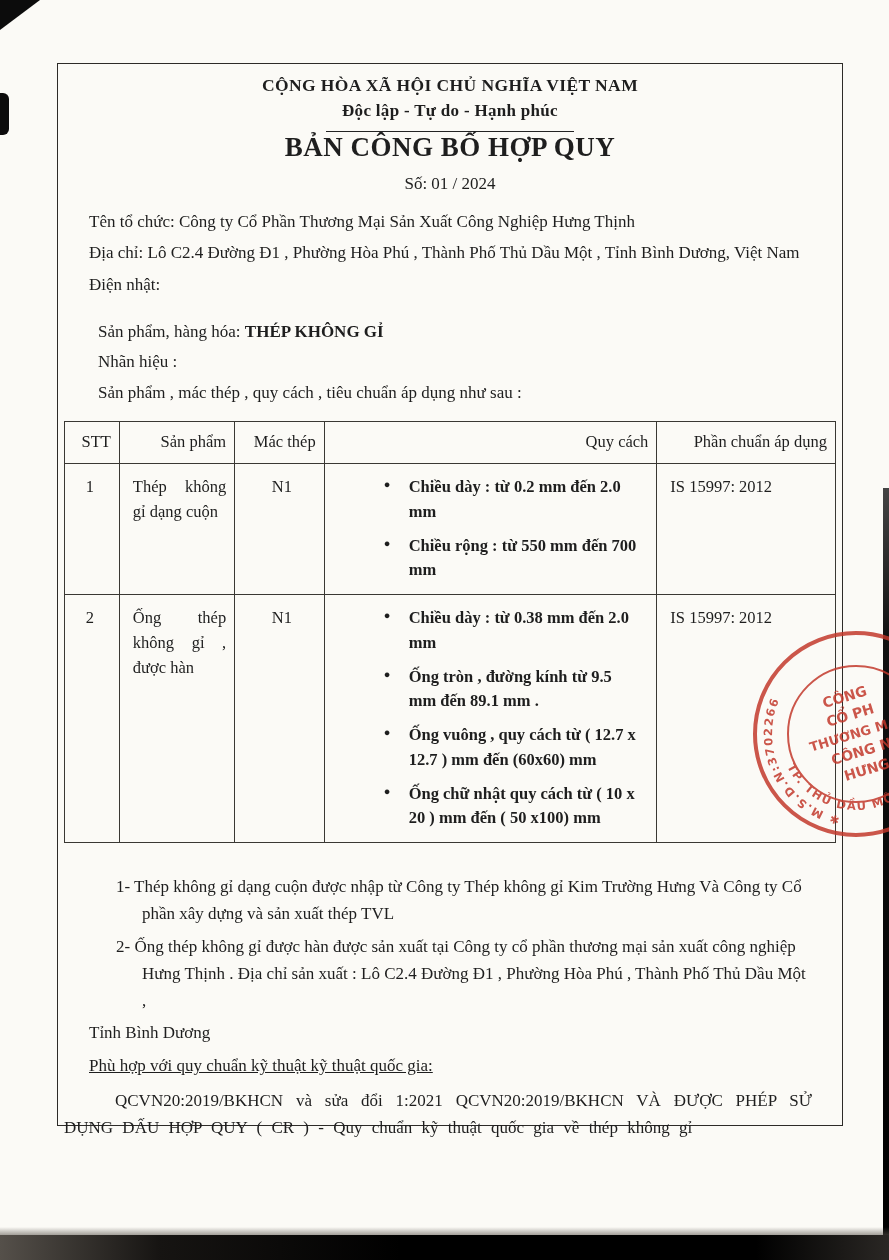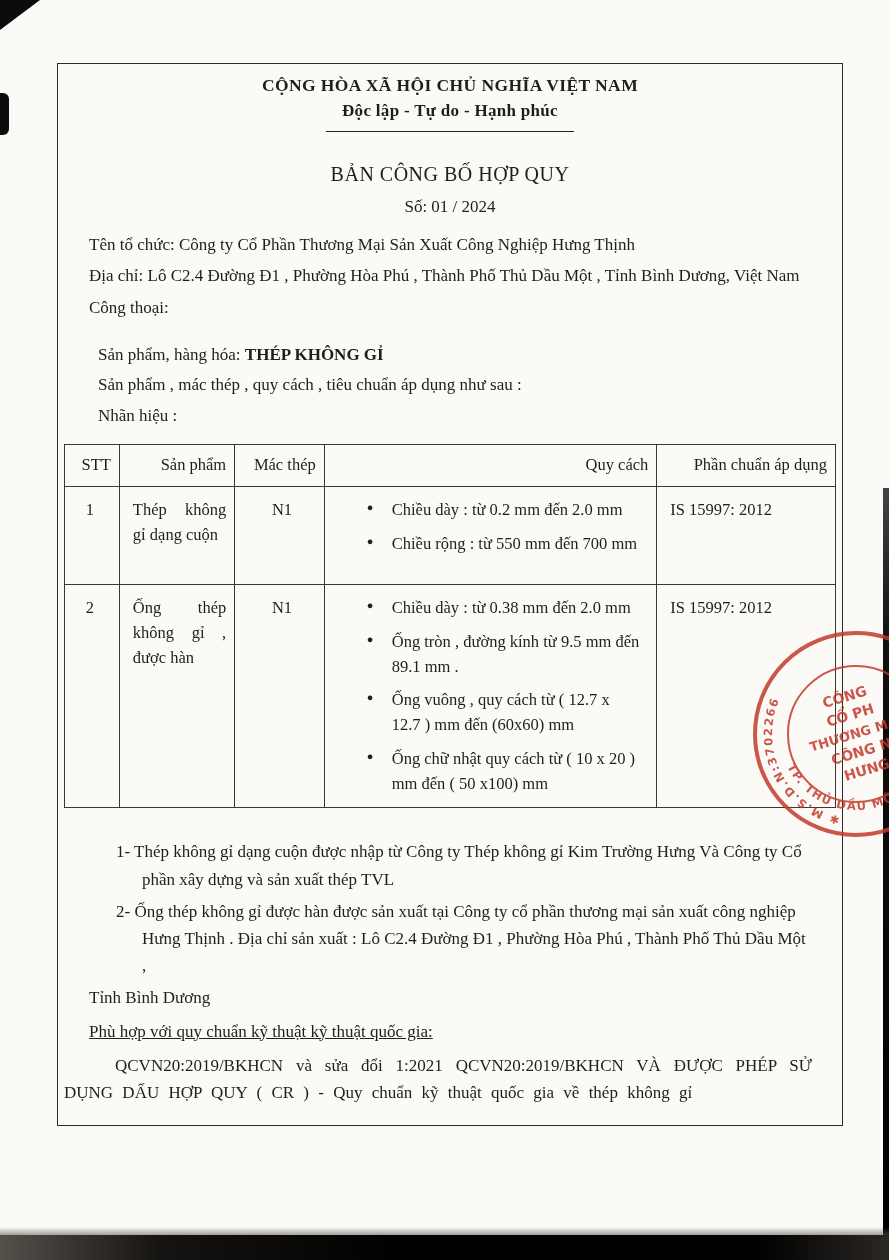--- a/index.html
+++ b/index.html
@@ -37,21 +37,21 @@
   .head-block { text-align: center; padding-top: 11px; }
   .nat-title { font-weight: bold; font-size: 17.5px; letter-spacing: .4px; }
   .motto-wrap { margin-top: 5px; }
   .motto {
     display: inline-block;
     font-weight: bold; font-size: 17px;
     padding: 0 16px 10px 16px;
     border-bottom: 1.7px solid #232323;
     letter-spacing: .3px;
   }
-  .doc-title { font-weight: normal; font-size: 20px; margin-top: 31px; letter-spacing: .5px; }
+  .doc-title { font-weight: bold; font-size: 27px; letter-spacing: .5px; }
   .doc-number { font-size: 17px; margin-top: 11px; }
 
   .info-block { padding: 14px 30px 0 31px; font-size: 17px; line-height: 1.62; }
   .info-block p { margin-bottom: 3px; }
   .p-phone { margin-top: 5px; }
   .indent1 { margin-left: 9px; }
   .p-product { margin-top: 19px; }
   .bold { font-weight: bold; }
 
   
@@ -60,21 +60,21 @@
   th, td { border: 1.4px solid #3a3833; vertical-align: top; }
   th {
     font-weight: normal; text-align: right;
     padding: 10px 8px 10px 13px; height: 42px;
   }
   th:first-child { text-align: right; padding-left: 4px; }
   td { padding: 11px 8px 11px 13px; line-height: 1.5; }
   .c-stt { text-align: center; width: 55px; padding-left: 4px; }
   .c-sp  { width: 116px; text-align: justify; }
   .c-mt  { width: 90px; text-align: center; }
-  .c-qc  { width: 335px; padding: 11px 10px 11px 0; }
+  .c-qc  { width: 335px; padding: 11px 10px 11px 17px; font-weight: bold; }
   .c-tc  { width: 180px; }
   tbody tr:first-child td { height: 98px; }
   .qc-list { list-style: none; }
   .qc-list li {
     position: relative;
     padding-left: 67px; padding-right: 6px;
     margin-bottom: 9px;
     line-height: 1.5;
   }
   .qc-list li:last-child { margin-bottom: 0; }
@@ -128,24 +128,24 @@
     <div class="motto-wrap">
       <span class="motto">Độc lập - Tự do - Hạnh phúc</span>
     </div>
     <div class="doc-title">BẢN CÔNG BỐ HỢP QUY</div>
     <div class="doc-number">Số: 01 / 2024</div>
   </div>
 
   <div class="info-block">
     <p>Tên tổ chức: Công ty Cổ Phần Thương Mại Sản Xuất Công Nghiệp Hưng Thịnh</p>
     <p>Địa chỉ: Lô C2.4 Đường Đ1 , Phường Hòa Phú , Thành Phố Thủ Dầu Một , Tỉnh Bình Dương, Việt Nam</p>
-    <p class="p-phone">Công thoại:</p>
+    <p class="p-phone">Điện nhật:</p>
     <p class="indent1 p-product"><span>Sản phẩm, hàng hóa: </span><span class="bold">THÉP KHÔNG GỈ</span></p>
+    <p class="indent1">Nhãn hiệu :</p>
     <p class="indent1">Sản phẩm , mác thép , quy cách , tiêu chuẩn áp dụng như sau :</p>
-    <p class="indent1">Nhãn hiệu :</p>
   </div>
 
   <div class="table-wrap">
     <table>
       <thead>
         <tr>
             <th>STT</th>
             <th>Sản phẩm</th>
             <th>Mác thép</th>
             <th>Quy cách</th>

